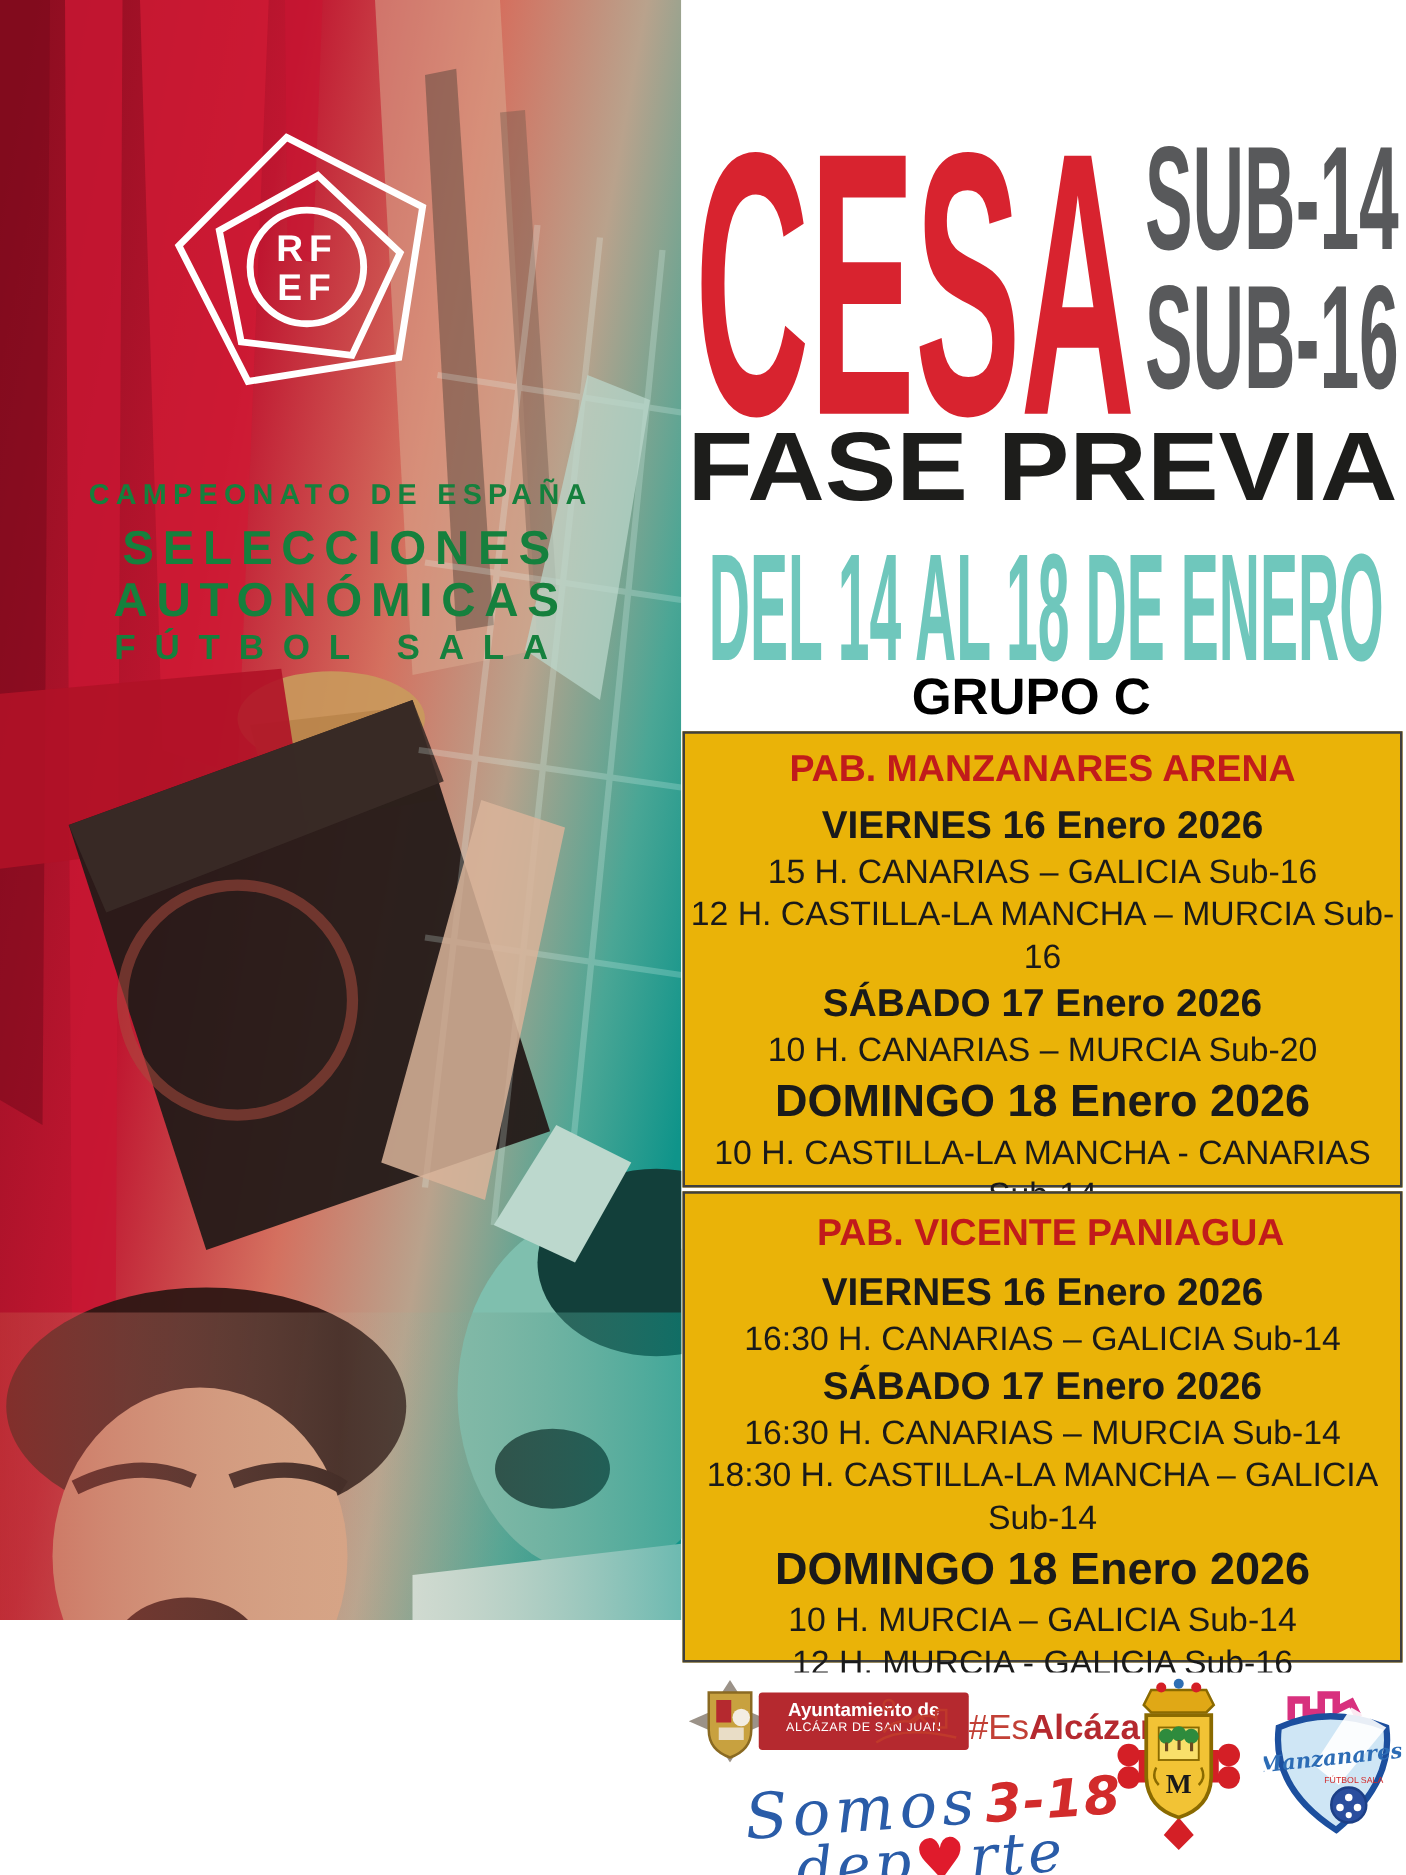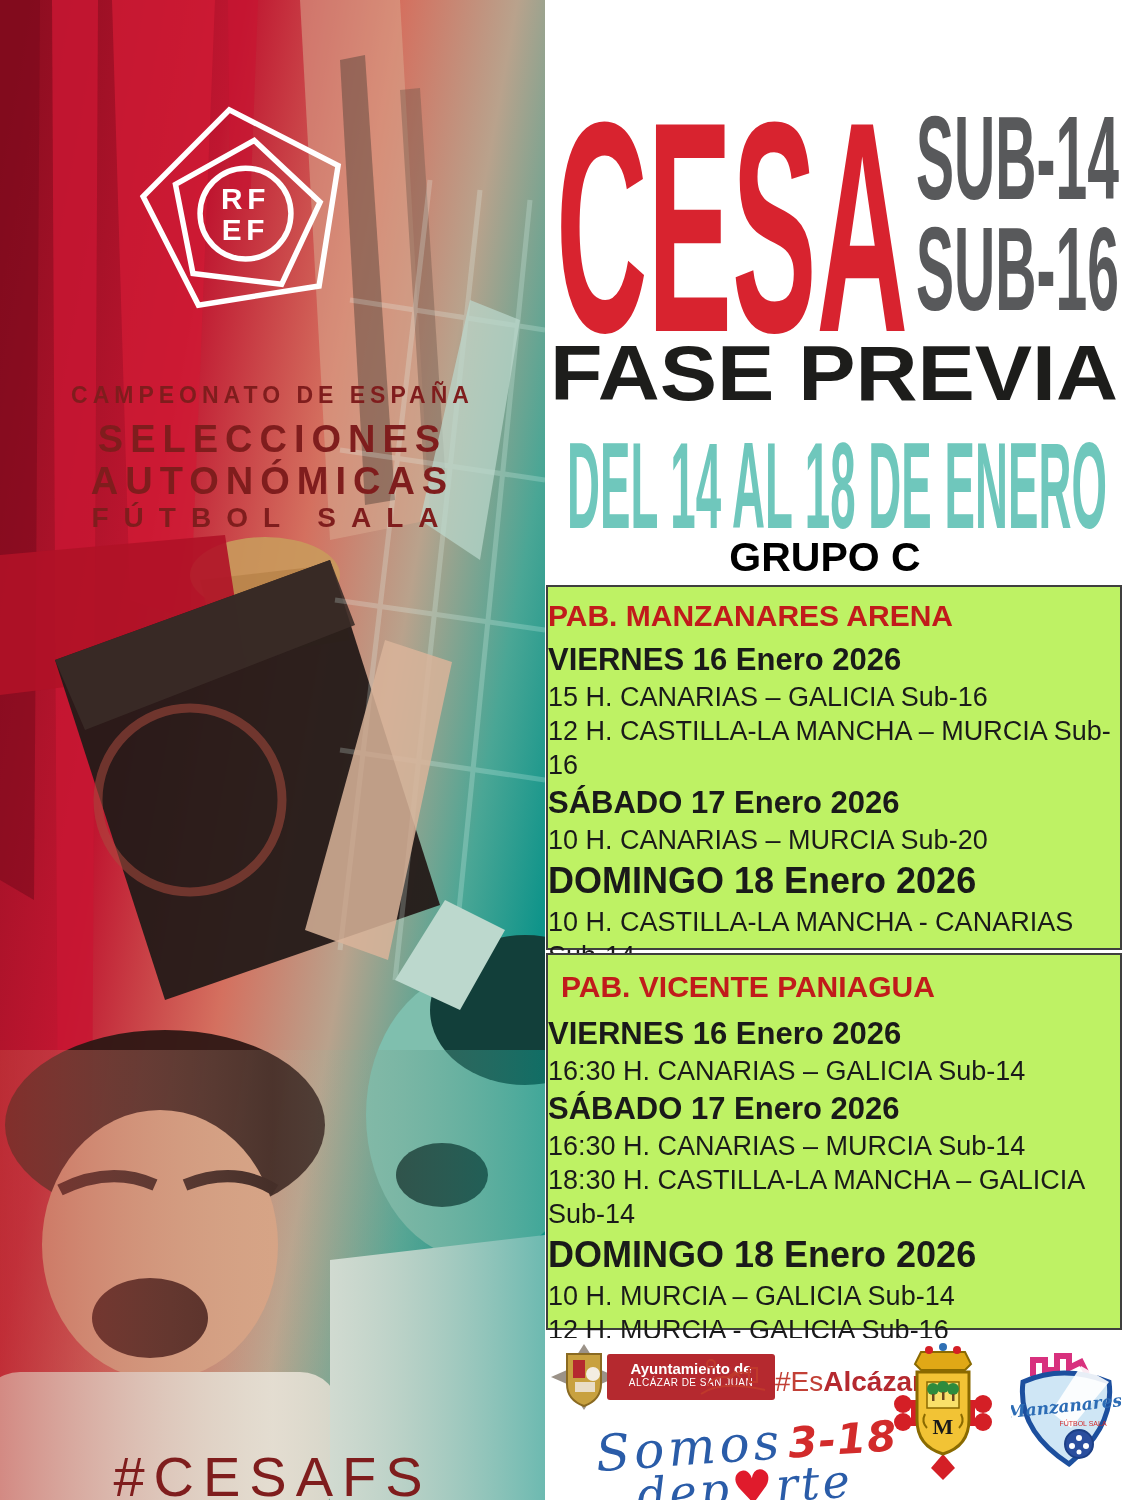--- a/index.html
+++ b/index.html
@@ -1,39 +1,39 @@
 <!DOCTYPE html>
 <html><head>
 <meta charset="utf-8">
 <style>
   html,body{margin:0;padding:0;background:#ffffff;}
   .poster{position:relative;width:1125px;height:1500px;background:#ffffff;overflow:hidden;
           font-family:"Liberation Sans", sans-serif;}
   
-  .photo-panel{position:absolute;left:0;top:0;width:545px;height:1500px;overflow:hidden;}
+  .photo-panel{position:absolute;left:0;top:0;width:545px;height:1296px;overflow:hidden;}
   .photo-panel svg.bg{position:absolute;left:0;top:0;}
   .rfef-logo{position:absolute;left:128px;top:82px;width:235px;height:260px;}
-  .overlay-text{position:absolute;left:0;width:545px;text-align:center;color:#7f1d1d;}
+  .overlay-text{position:absolute;left:0;width:545px;text-align:center;color:#15803d;}
   .camp-small{top:382px;font-size:23px;font-weight:bold;letter-spacing:5px;}
   .camp-big{font-size:38px;font-weight:bold;letter-spacing:7px;}
   .camp-l2{top:418px;}
   .camp-l3{top:460px;}
   .camp-l4{top:502px;font-size:28px;font-weight:bold;letter-spacing:15px;}
   .hashtag{top:1398px;font-size:56px;font-weight:normal;letter-spacing:9px;margin-top:46px;}
   
   .abs{position:absolute;}
   .cesa-svg{left:556px;top:88px;}
   .sub-svg1{left:916px;top:102px;}
   .sub-svg2{left:916px;top:213px;}
   .fase-svg{left:548px;top:334px;}
   .dates-svg{left:567px;top:436px;}
   .grupo{left:545px;top:534px;width:560px;text-align:center;font-size:41px;font-weight:bold;color:#000000;}
   
-  .venue-box{position:absolute;left:546px;width:572px;border:2px solid #3f3f3e;background:#bef264;
-             text-align:left;color:#1a1a1a;}
+  .venue-box{position:absolute;left:546px;width:572px;border:2px solid #3f3f3e;background:#eab308;
+             text-align:center;color:#1a1a1a;}
   .box1{top:585px;height:361px;}
   .box2{top:953px;height:373px;}
   .venue-name{color:#c11b1b;font-weight:bold;font-size:30px;line-height:46px;padding-top:6px;}
   .box2 .venue-name{line-height:52px;padding-left:13px;}
   .day-title{font-weight:bold;font-size:31px;line-height:41px;}
   .day-title.big{font-size:36px;line-height:48px;}
   .match{font-size:27px;line-height:34px;}
   
   .sponsors{position:absolute;left:545px;top:1338px;width:580px;height:162px;background:#ffffff;}
   .ayto{position:absolute;left:4px;top:6px;width:230px;height:66px;}

